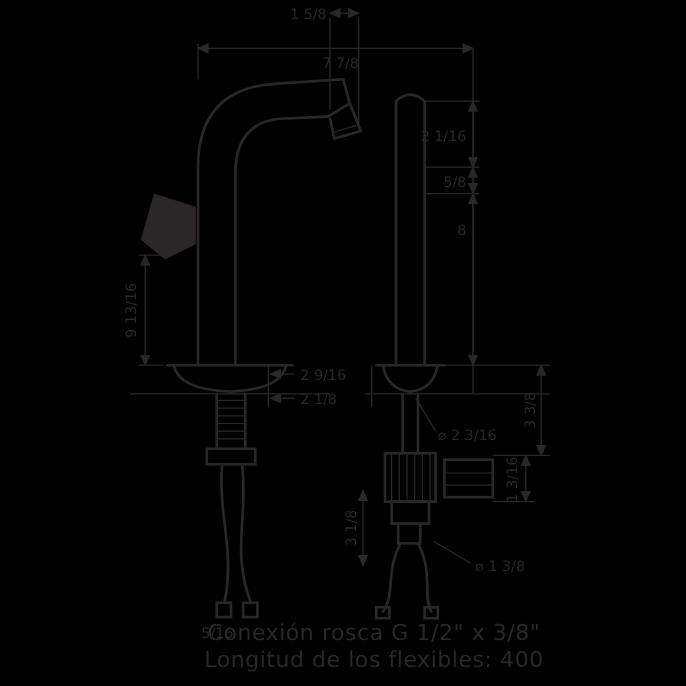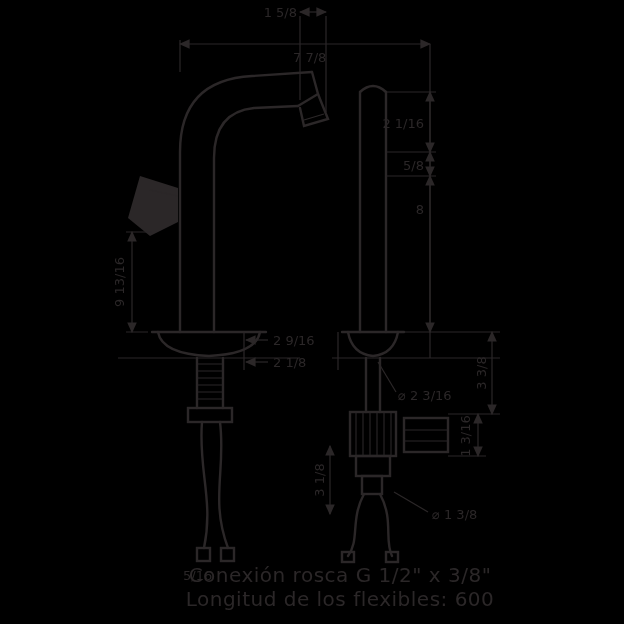--- a/index.html
+++ b/index.html
@@ -146,16 +146,16 @@
       <text class="lbl" x="486" y="373" text-anchor="middle" transform="rotate(-90 486 373)">3 3/8</text>
       <text class="lbl" x="470" y="436" text-anchor="middle" transform="rotate(-90 470 436)">1 3/16</text>
       <text class="lbl" x="324" y="480" text-anchor="middle" transform="rotate(-90 324 480)">3 1/8</text>
       <text class="lbl" x="432" y="519">⌀ 1 3/8</text>
       <text class="lbl" x="183" y="580" font-size="11">5/16</text>
     </g>
   </svg>
 
   <div class="notes">
     <div>Conexión rosca G 1/2" x 3/8"</div>
-    <div>Longitud de los flexibles: 600</div>
+    <div>Longitud de los flexibles: 400</div>
   </div>
 
 </div>
 
 </body></html>

